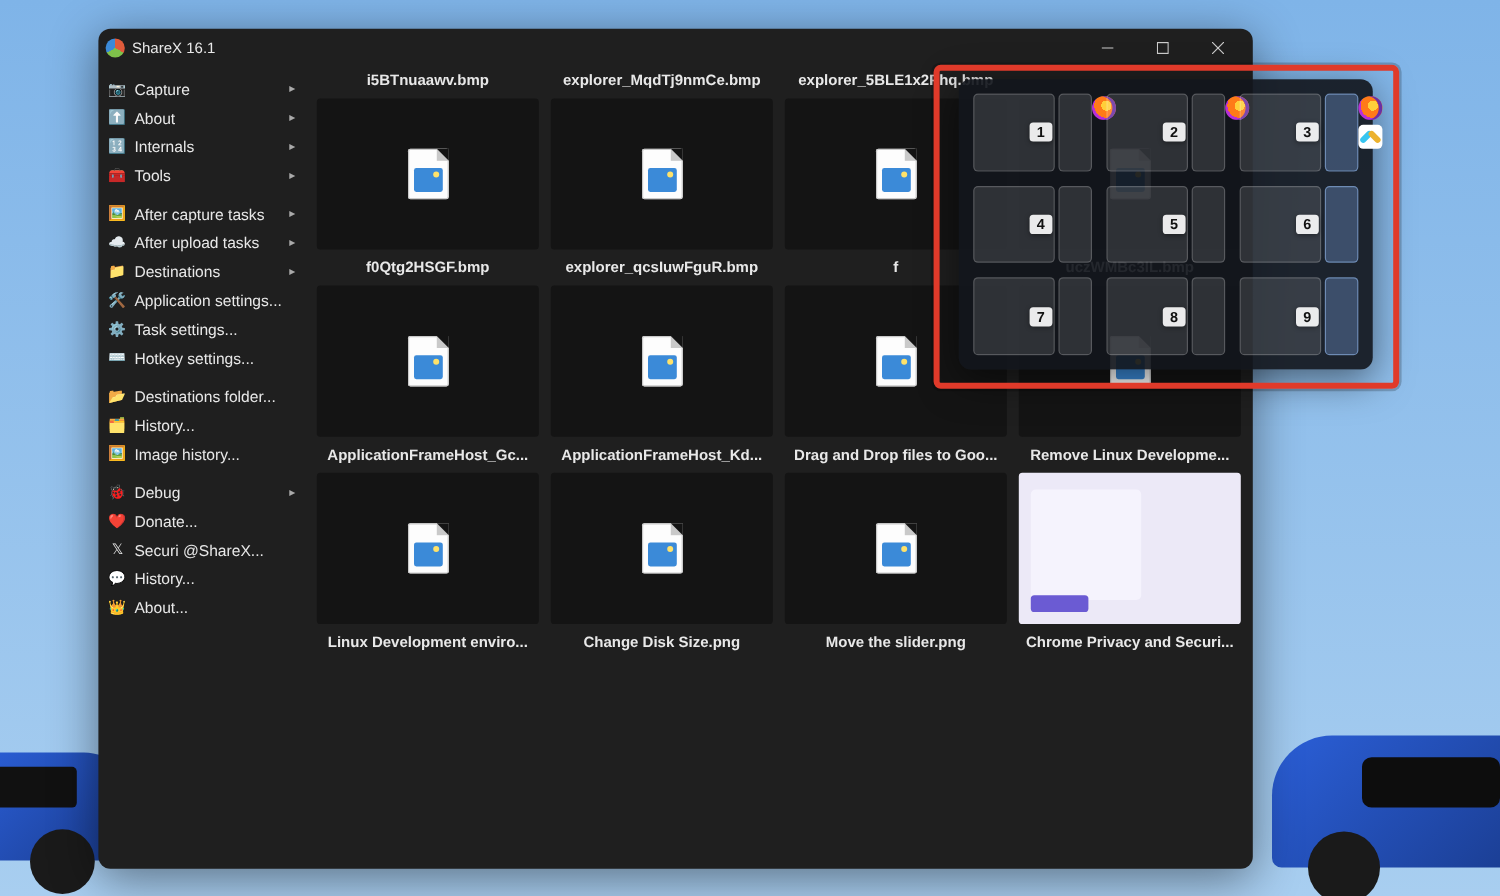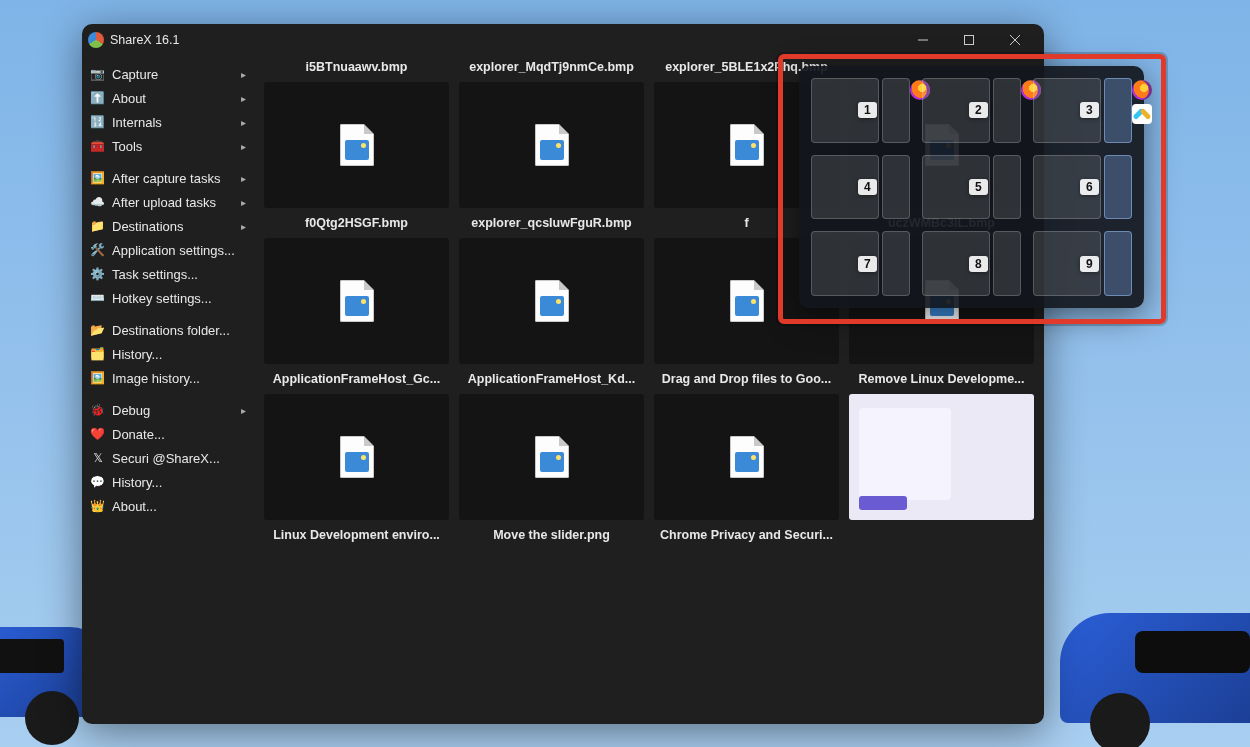--- a/index.html
+++ b/index.html
@@ -373,20 +373,23 @@
           </div>
         </div>
         <div class="file">
           <div class="name">Remove Linux Developme...</div>
           <div class="thumb special"></div>
         </div>
         <div class="file no-thumb">
           <div class="name">Linux Development enviro...</div>
         </div>
         <div class="file no-thumb">
+          <div class="name">Change Disk Size.png</div>
+        </div>
+        <div class="file no-thumb">
           <div class="name">Move the slider.png</div>
         </div>
         <div class="file no-thumb">
           <div class="name">Chrome Privacy and Securi...</div>
         </div>
       </div>
   </div>
 </div>
 
 <div class="switcher" id="switcher">

